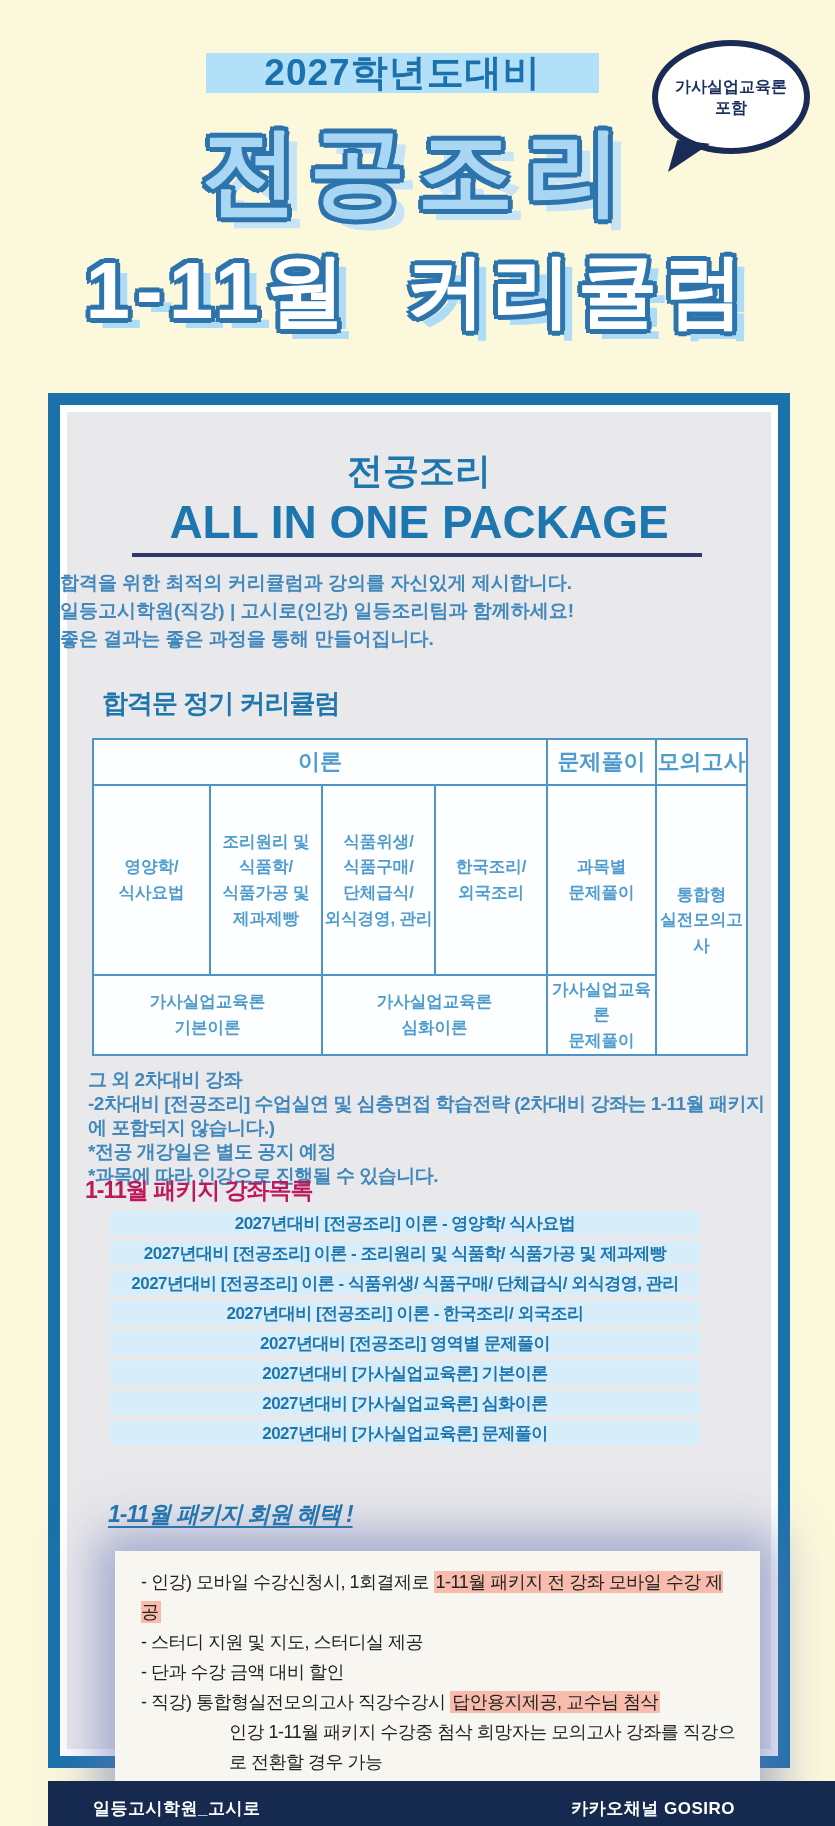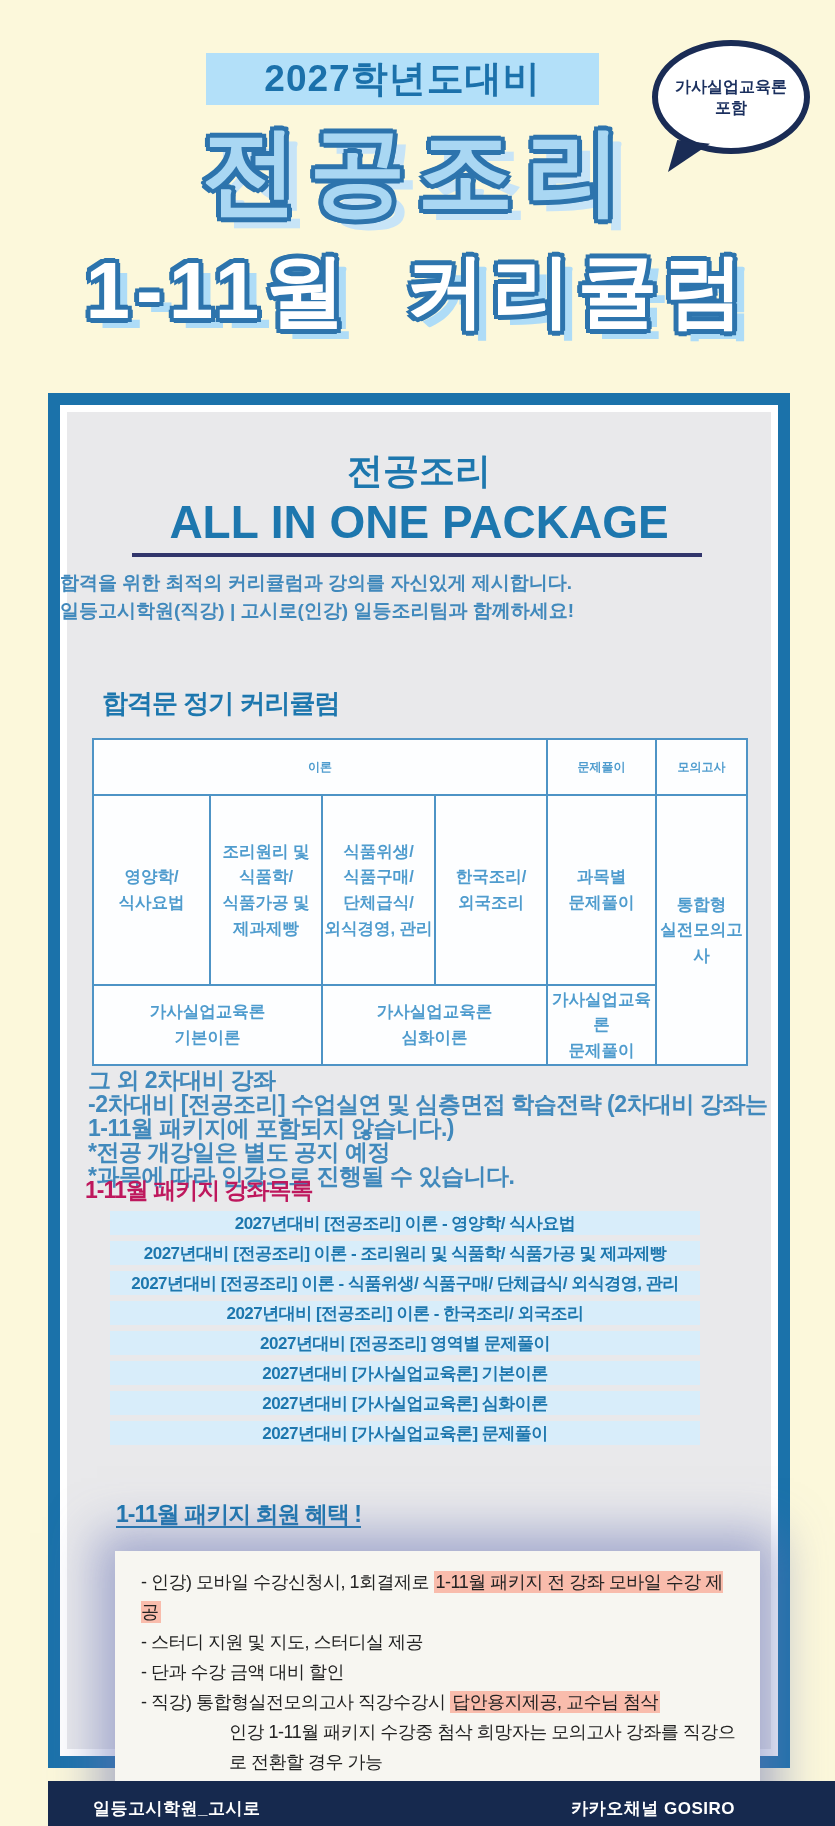--- a/index.html
+++ b/index.html
@@ -5,21 +5,21 @@
   * { margin:0; padding:0; box-sizing:border-box; }
   html,body { background:#FCF8DB; }
   body { font-family:"Liberation Sans","DejaVu Sans",sans-serif; }
   .page {
     position:relative; width:835px; height:1826px;
     background:#FCF8DB; overflow:hidden; margin:0 auto;
   }
 
   
   .badge {
-    position:absolute; left:206px; top:53px; width:393px; height:52px;
+    position:absolute; left:206px; top:53px; width:393px; height:40px;
     background:#B3E0F9; display:flex; align-items:center; justify-content:center;
   }
   .badge span { font-size:37px; font-weight:bold; color:#1B71AB; letter-spacing:1px; }
 
   .bubble {
     position:absolute; left:652px; top:40px; width:158px; height:114px;
     background:#FFFFFF; border:6px solid #1A2C55; border-radius:50%;
     display:flex; flex-direction:column; align-items:center; justify-content:center;
     z-index:3; text-align:center;
   }
@@ -77,43 +77,43 @@
   }
 
   table.curriculum {
     position:absolute; top:333px; left:32px; width:654px;
     border-collapse:collapse; table-layout:fixed; background:#FDFEFF;
   }
   table.curriculum th, table.curriculum td {
     border:2px solid #4E94C6; text-align:center; vertical-align:middle;
     color:#4F9CCE; font-weight:bold; white-space:pre-line;
   }
-  table.curriculum th { height:56px; font-size:12px;border-radius:13px; }
+  table.curriculum th { height:46px; font-size:22px;border-radius:13px; }
   table.curriculum td { font-size:16.5px; line-height:1.55; }
   tr.subjects-row { height:190px; }
   tr.bottom-row  { height:80px; }
 
   .notes { position:absolute; top:663px; left:28px; }
-  .notes div { font-size:23px; font-weight:bold; color:#4189BC; line-height:24px; letter-spacing:-0.5px; }
+  .notes div { font-size:19px; font-weight:bold; color:#4189BC; line-height:24px; letter-spacing:-0.5px; }
 
   .list-heading {
     position:absolute; top:770px; left:25px;
     font-size:23px; font-weight:bold; color:#be185d; letter-spacing:-1px;
   }
   .course-list { position:absolute; top:806px; left:50px; width:590px; }
   .course-list .bar {
     width:590px; height:24px; margin-bottom:6px; background:#D8EDFA;
     display:flex; align-items:center; justify-content:center;
     font-size:17px; font-weight:bold; color:#1D77AE; letter-spacing:-0.5px;
   }
 
   .benefits-heading {
-    position:absolute; top:1094px; left:56px;
+    position:absolute; top:1094px; left:48px;
     font-size:23px; font-weight:bold; color:#1D77AE; letter-spacing:-1px;
-    text-decoration:underline; text-underline-offset:4px;
+    text-decoration:underline; text-underline-offset:4px;font-style:italic;
   }
   .benefits-box {
     position:absolute; top:1146px; left:55px; width:645px;
     background:#F7F6F1; padding:16px 24px 16px 26px;
     box-shadow:0 0 45px 18px rgba(104,114,180,0.55);
   }
   .benefits-box .b-row {
     font-size:18px; font-weight:normal; color:#222222; line-height:30px; letter-spacing:-0.5px;
   }
   .benefits-box .b-row.indent { padding-left:88px; }
@@ -148,20 +148,21 @@
 
   <div class="card">
 
     <div class="card-title-kr">전공조리</div>
     <div class="card-title-en">ALL IN ONE PACKAGE</div>
     <div class="divider"></div>
 
     <div class="desc">
       <div>합격을 위한 최적의 커리큘럼과 강의를 자신있게 제시합니다.</div>
       <div>일등고시학원(직강) | 고시로(인강) 일등조리팀과 함께하세요!</div>
+      <div>좋은 결과는 좋은 과정을 통해 만들어집니다.</div>
     </div>
 
     <div class="curriculum-heading">합격문 정기 커리큘럼</div>
 
     <table class="curriculum">
       <colgroup>
         <col style="width:117px">
           <col style="width:112px">
           <col style="width:113px">
         <col style="width:112px">

